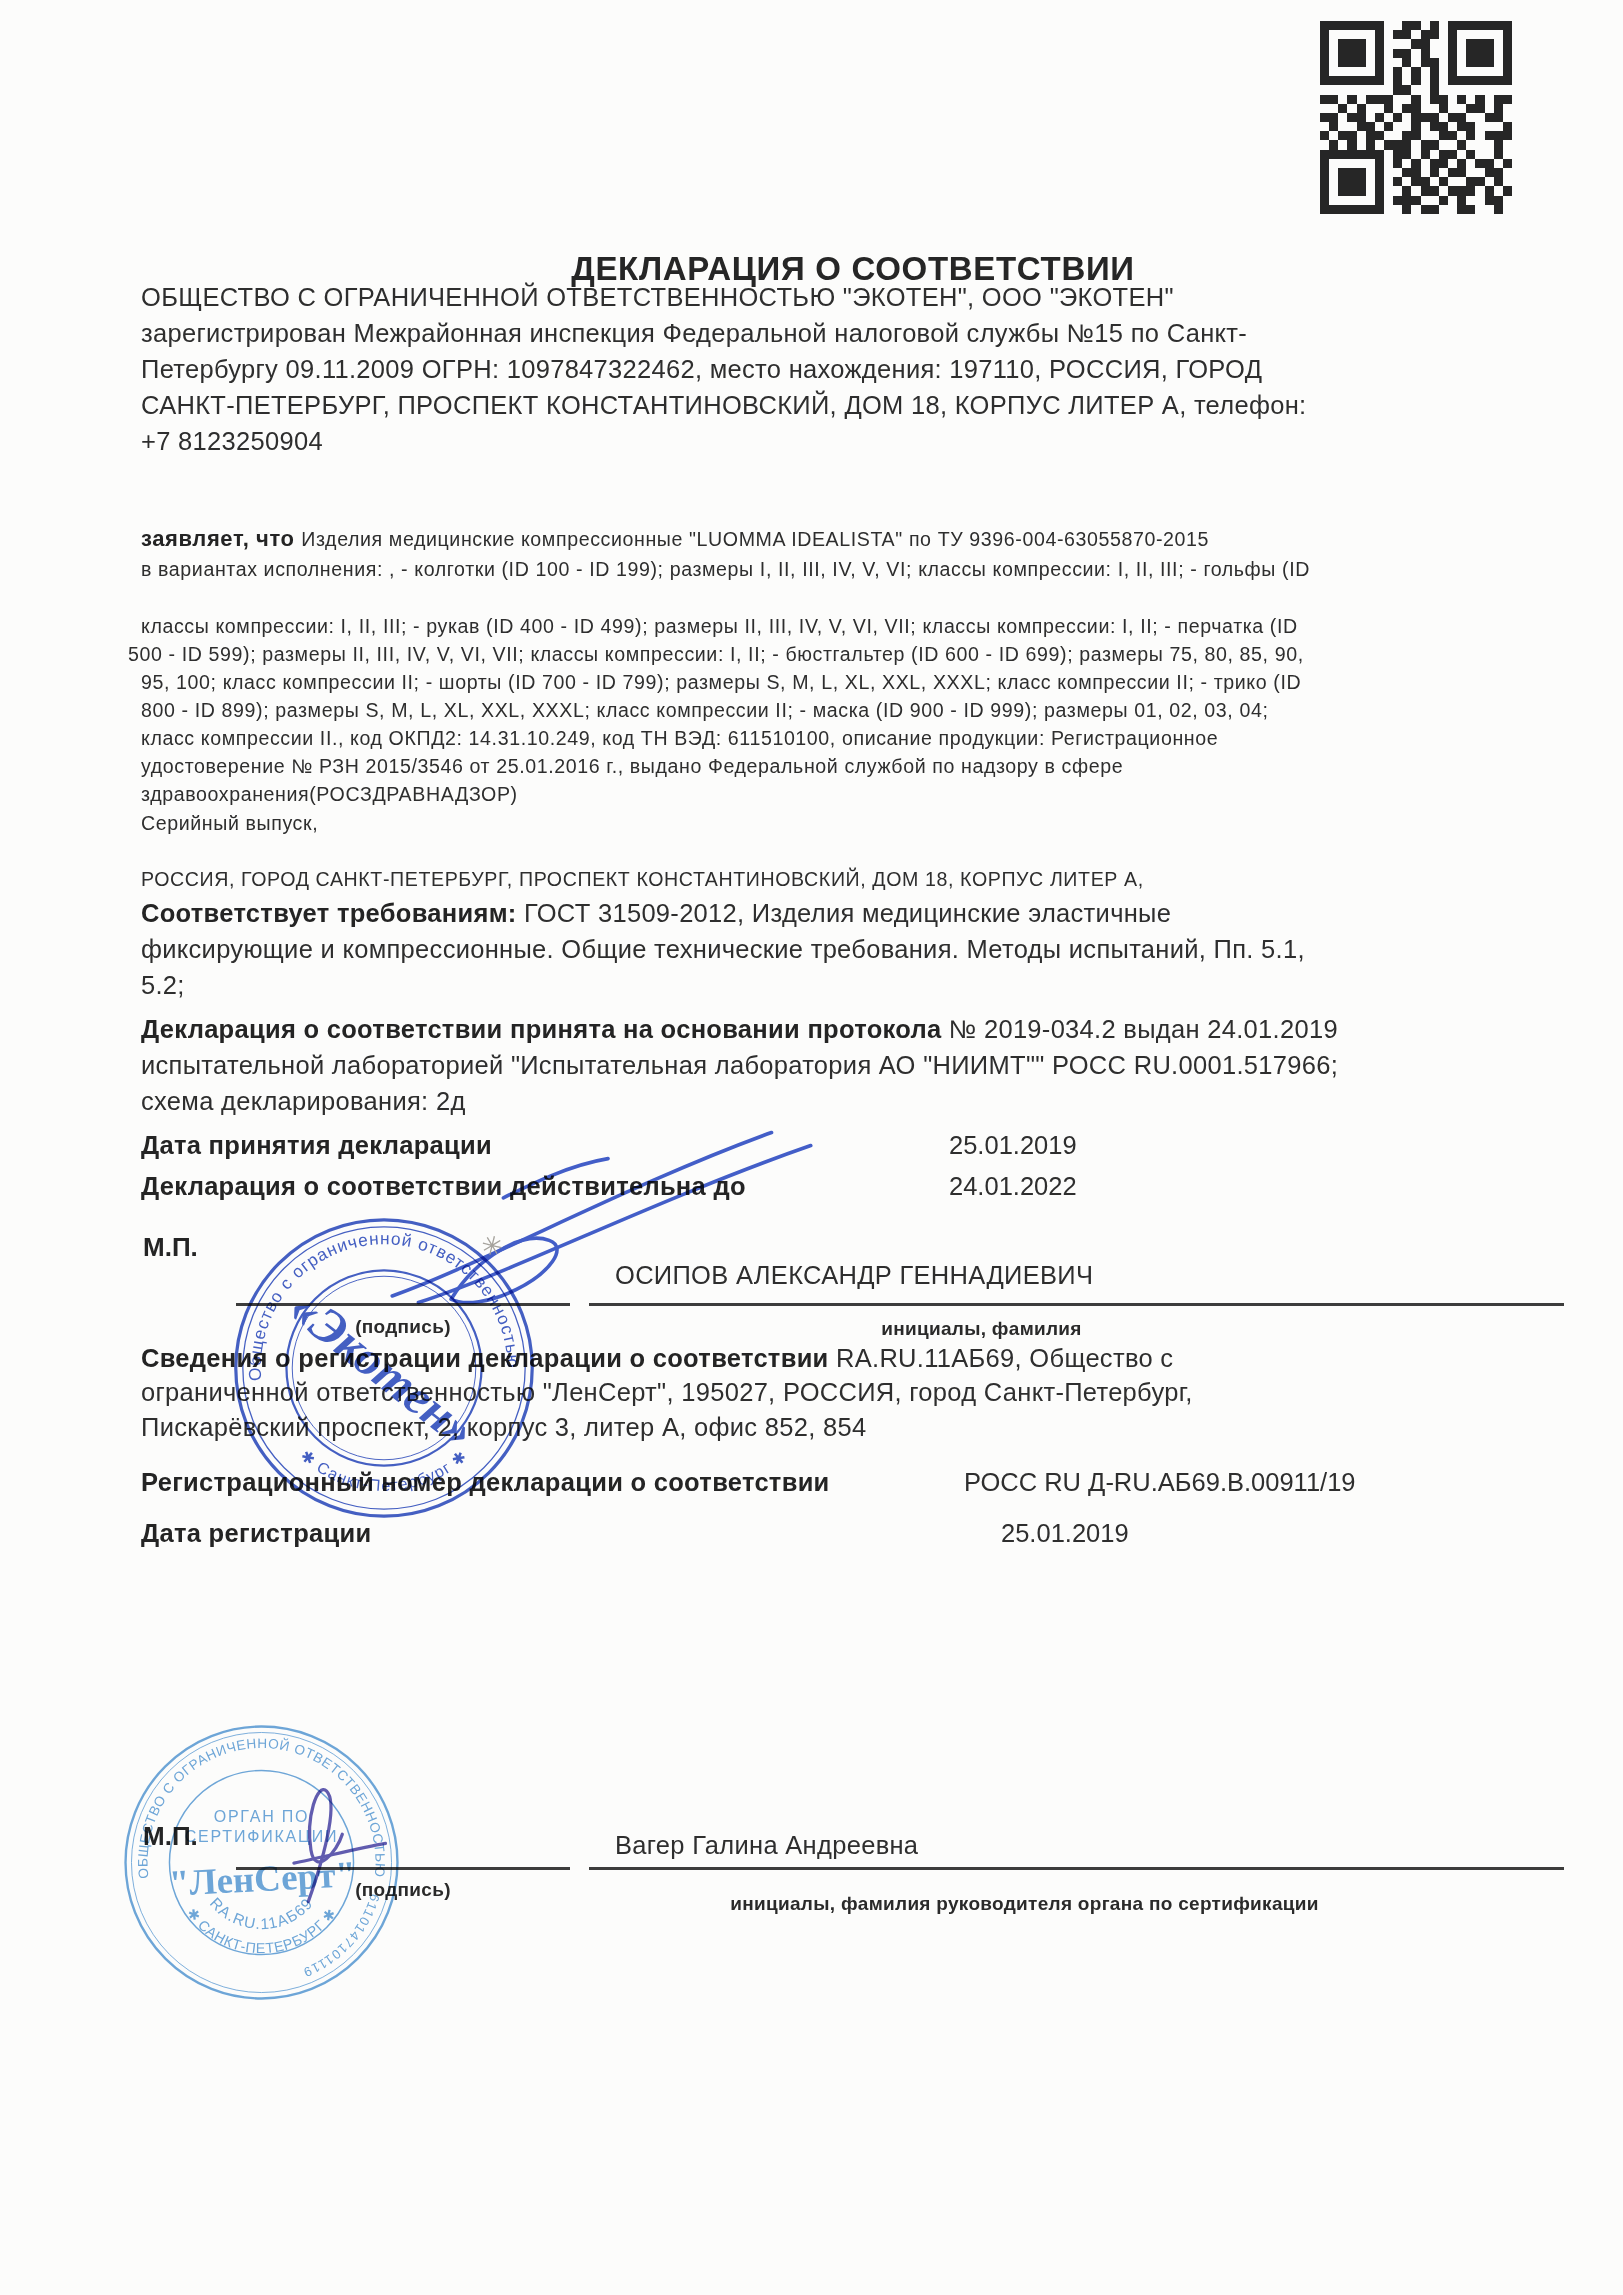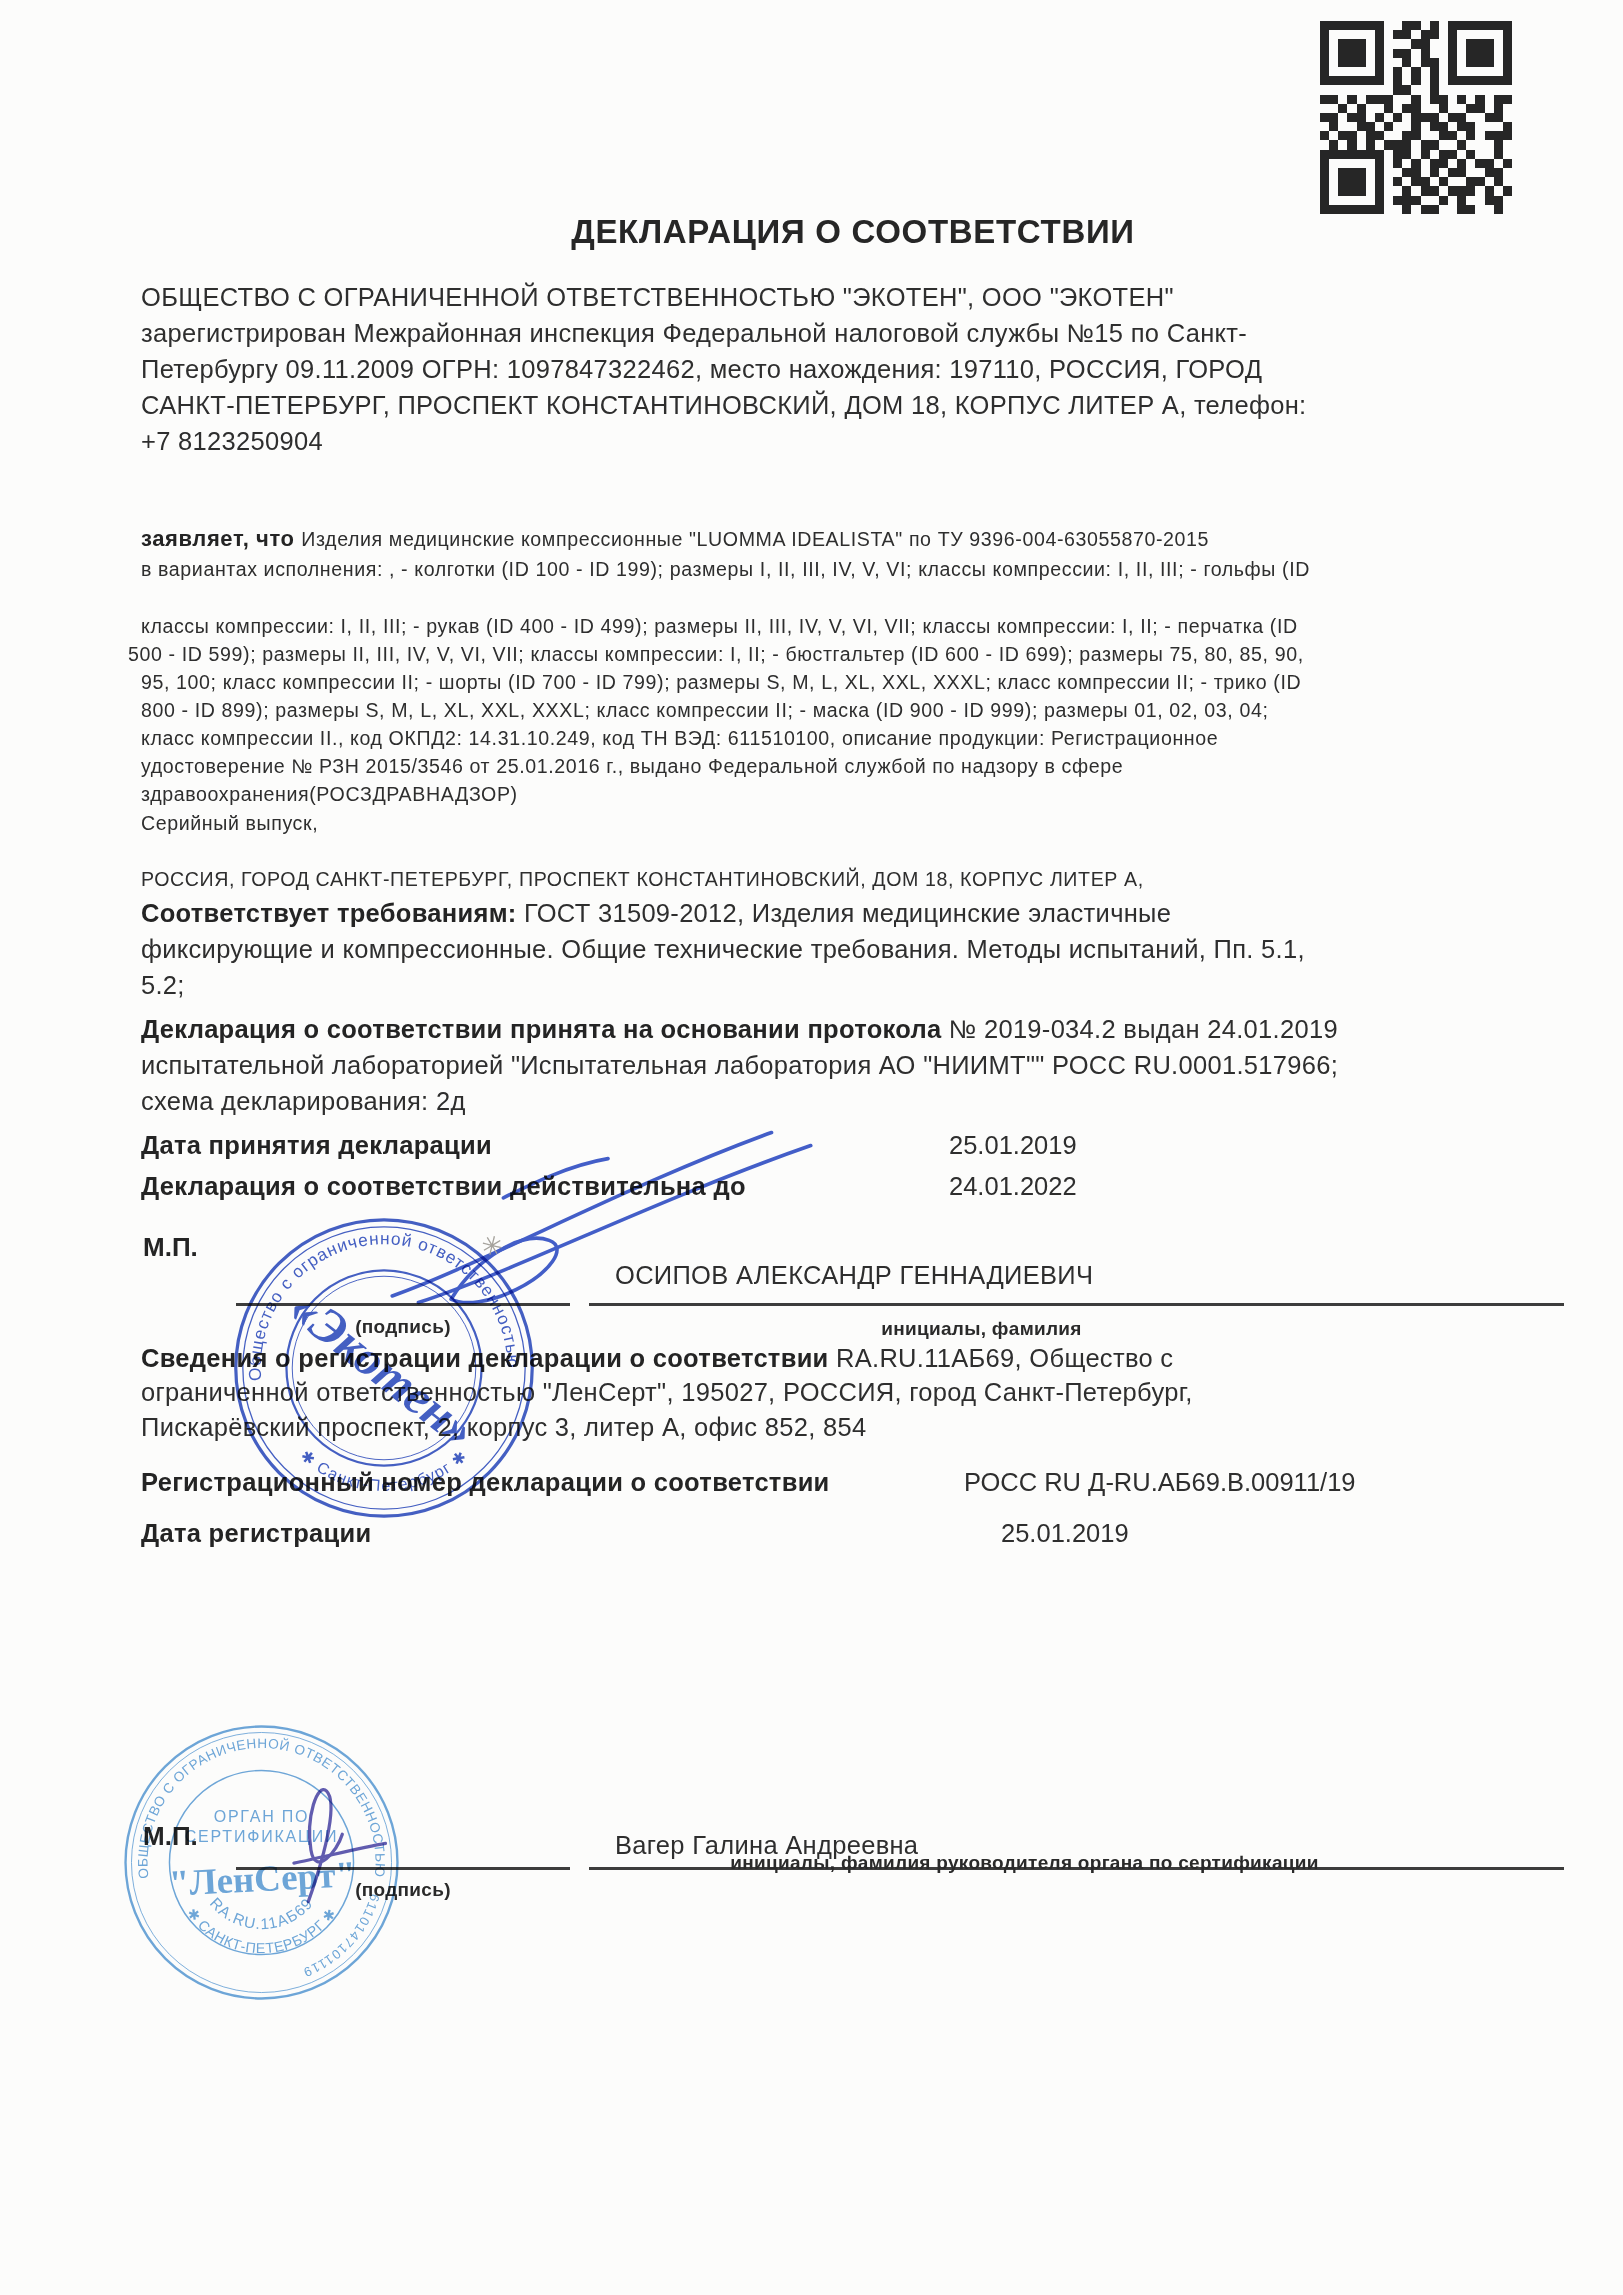--- a/index.html
+++ b/index.html
@@ -6,21 +6,21 @@
   #page{
     position:relative;width:1624px;height:2295px;background:#fcfcfb;
     font-family:"Liberation Sans",sans-serif;color:#2e2e2e;overflow:hidden;
   }
   .line{position:absolute;white-space:nowrap;line-height:1.15;}
   .lg{font-size:25.5px;letter-spacing:0.3px;}
   .sm{font-size:19.6px;letter-spacing:0.6px;}
   .bl{font-weight:bold;color:#242424;}
   .lead{font-size:22px;}
   .title{position:absolute;left:141px;width:1424px;text-align:center;
-         font-size:33px;font-weight:bold;letter-spacing:0.7px;color:#262626;}
+         font-size:33px;font-weight:bold;letter-spacing:0.7px;color:#262626;margin-top:37px;}
   .rule{position:absolute;height:2.6px;background:#3c3c3c;}
   .cap{position:absolute;text-align:center;font-size:19px;font-weight:bold;color:#2a2a2a;letter-spacing:0.3px;}
   .val{position:absolute;font-size:25.5px;white-space:nowrap;}
   .mp{position:absolute;font-size:26px;font-weight:bold;color:#242424;}
   #qr{position:absolute;left:1320px;top:21px;width:192px;height:192px;}
   #qr .qrow{display:flex;height:9.2px;}
   #qr .m{width:9.2px;height:9.2px;}
   .stamp{position:absolute;mix-blend-mode:multiply;opacity:.92;}
   .sig{position:absolute;mix-blend-mode:multiply;}
   .graymark{position:absolute;left:481px;top:1231px;font-size:26px;color:#a5a29c;
@@ -573,21 +573,21 @@
   <div class="line lg bl" style="left:141px;top:1468px">Регистрационный номер декларации о соответствии</div>
   <div class="val" style="left:964px;top:1468px">РОСС RU Д-RU.АБ69.В.00911/19</div>
   <div class="line lg bl" style="left:141px;top:1519px">Дата регистрации</div>
   <div class="val" style="left:1001px;top:1519px">25.01.2019</div>
 
   <div class="mp" style="left:143px;top:1821px">М.П.</div>
   <div class="line lg" style="left:615px;top:1831px">Вагер Галина Андреевна</div>
   <div class="rule" style="left:236px;top:1867px;width:334px"></div>
   <div class="rule" style="left:589px;top:1867px;width:975px"></div>
   <div class="cap" style="left:236px;top:1879px;width:334px">(подпись)</div>
-  <div class="cap" style="left:589px;top:1852px;width:871px">инициалы, фамилия руководителя органа по сертификации</div>
+  <div class="cap" style="left:589px;top:1893px;width:871px">инициалы, фамилия руководителя органа по сертификации</div>
 
   <svg class="stamp" style="left:230px;top:1214px" width="308" height="308" viewBox="0 0 480 480">
     <defs>
       <path id="ek-top" d="M 51 273 A 192 192 0 1 1 429 273" fill="none"></path>
       <path id="ek-bot" d="M 83 350 A 192 192 0 0 0 397 350" fill="none"></path>
     </defs>
     <g stroke="#3552c0" fill="none">
       <circle cx="240" cy="240" r="231" stroke-width="5"></circle>
       <circle cx="240" cy="240" r="220" stroke-width="2"></circle>
       <circle cx="240" cy="240" r="152" stroke-width="3.5"></circle>

